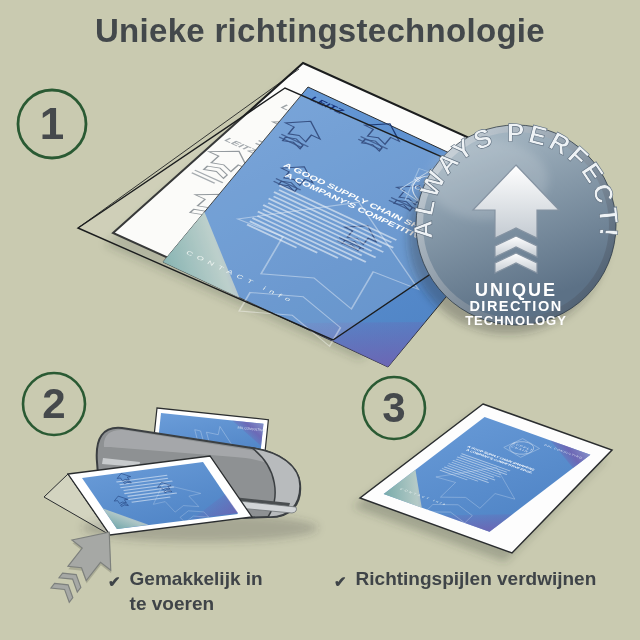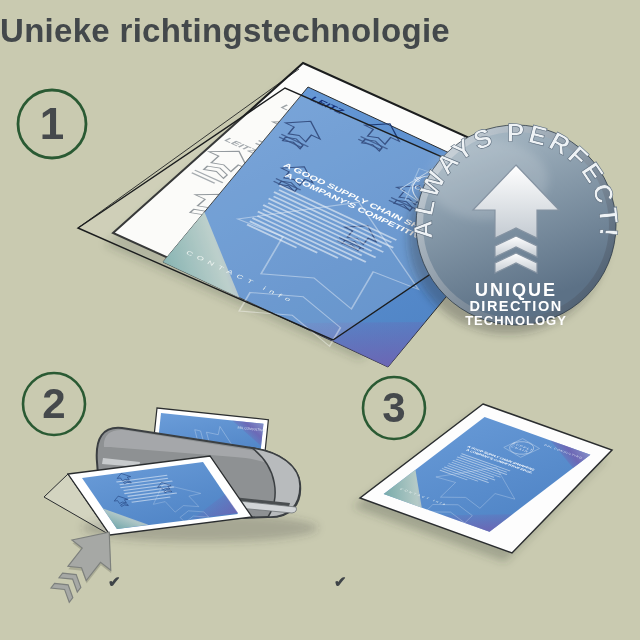--- a/index.html
+++ b/index.html
@@ -3,20 +3,21 @@
 <meta charset="utf-8">
 <style>
   html,body{margin:0;padding:0;}
   .canvas{
     position:relative;width:640px;height:640px;overflow:hidden;
     background:#c9cab0;
     font-family:"Liberation Sans", sans-serif;
   }
   .page-title{
     position:absolute;top:12px;left:0;right:0;
+    text-align:center;
     font-size:33px;font-weight:bold;letter-spacing:.3px;
     color:#43484b;
   }
   .scene{position:absolute;left:0;top:0;}
   .caption{
     position:absolute;display:flex;align-items:flex-start;
     color:#3f4448;font-weight:bold;font-size:19px;line-height:25px;
   }
   .caption .check{
     font-size:15px;margin:3px 9px 0 0;color:#3f4448;
@@ -274,20 +275,25 @@
       <text x="54" y="418" font-size="42" font-weight="bold" fill="#45494c" text-anchor="middle">2</text>
     </g>
     <g>
       <circle cx="394" cy="408" r="31" fill="none" stroke="#2a5a33" stroke-width="2.6"></circle>
       <text x="394" y="422" font-size="42" font-weight="bold" fill="#45494c" text-anchor="middle">3</text>
     </g>
   </svg>
 
   <div class="caption caption-1">
     <span class="check">✔</span>
+    <div>
+      <div>Gemakkelijk in</div>
+      <div>te voeren</div>
+    </div>
   </div>
   <div class="caption caption-2">
     <span class="check">✔</span>
     <div>
+      <div>Richtingspijlen verdwijnen</div>
     </div>
   </div>
 
 </div>
 
 </body></html>

